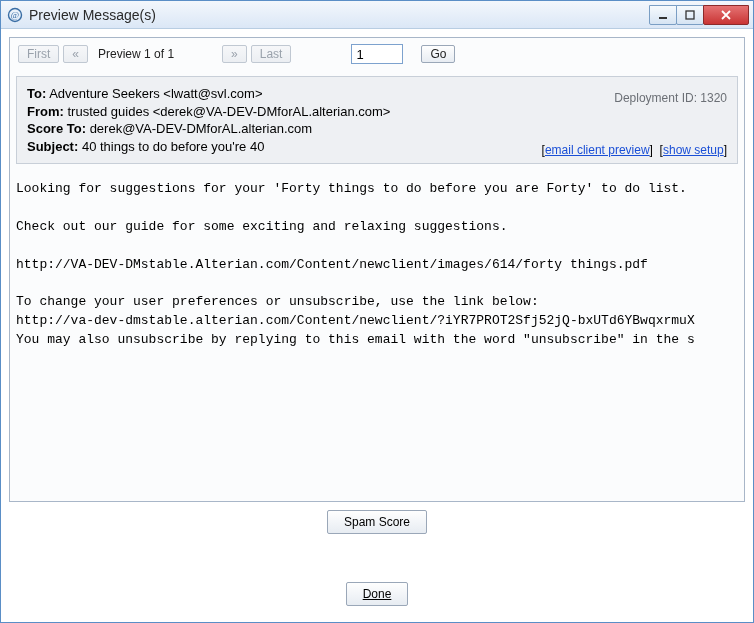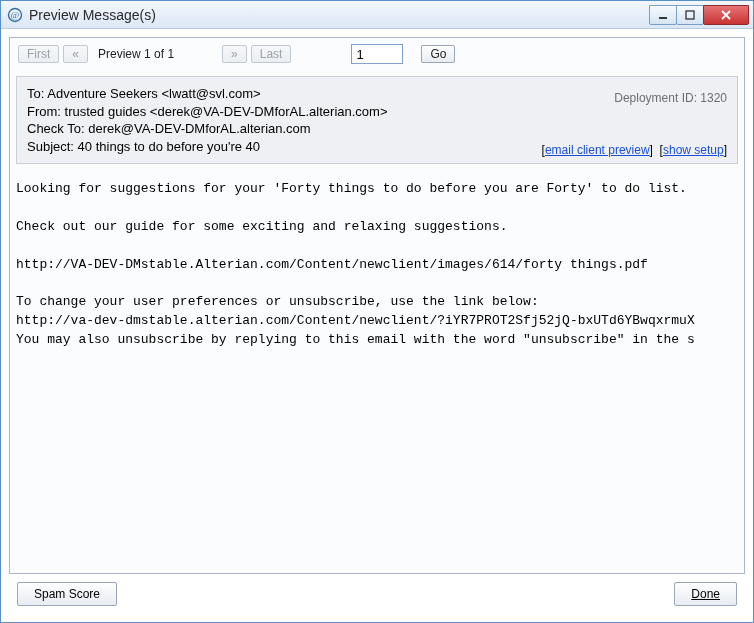--- a/index.html
+++ b/index.html
@@ -103,21 +103,21 @@
   .spacer-md{width:52px;}
   .header-block {
     margin:6px 6px 0 6px;
     border:1px solid #c8cfd8;
     background:#eef0f3;
     padding:8px 10px;
     position:relative;
     font-size:13px;
   }
   .header-row { line-height:1.35; white-space:nowrap;}
-  .header-row b{font-weight:normal;text-align:center;}
+  .header-row b{font-weight:bold;text-align:center;}
   .deploy-id {
     position:absolute; top:6px; right:10px;
     color:#6b6f75; font-size:12px;margin-top:8px;
   }
   .preview-links {
     position:absolute; bottom:6px; right:10px;
     font-size:12px;
   }
   .preview-links a{color:#1a4fd6; text-decoration:underline; cursor:pointer;}
   .body-wrap{
@@ -139,20 +139,21 @@
     overflow-x:scroll;
     overflow-y:hidden;
     margin:0 6px;
   }
   .hscroll-inner{height:1px;width:1200px;}
   .footer-row{
     display:flex;
     align-items:center;
     padding:8px;
     gap:24px;
+    flex-direction:column;
   }
   .footer-row .action-btn{
     font:12px "Segoe UI",Tahoma,sans-serif;
     padding:3px 16px;
     border:1px solid #9aa7b8;
     background:linear-gradient(#fefefe,#e7ecf2);
     border-radius:2px;
     height:24px;
   }
   .footer-row .spacer{flex:1;}
@@ -207,21 +208,21 @@
         <span class="spacer-md"></span>
         <input class="page-input" value="1" style="">
         <span style="width:10px;"></span>
         <button class="nav-btn">Go</button>
       </div>
 
       <div class="header-block">
         <div class="deploy-id">Deployment ID: 1320</div>
         <div class="header-row"><b>To:</b> <span>Adventure Seekers &lt;lwatt@svl.com&gt;</span></div>
         <div class="header-row"><b>From:</b> <span>trusted guides &lt;derek@VA-DEV-DMforAL.alterian.com&gt;</span></div>
-        <div class="header-row"><b>Check To:</b> <span>derek@VA-DEV-DMforAL.alterian.com</span></div>
+        <div class="header-row"><b>Score To:</b> <span>derek@VA-DEV-DMforAL.alterian.com</span></div>
         <div class="header-row"><b>Subject:</b> <span>40 things to do before you're 40</span></div>
         <div class="preview-links">
           [<a>email client preview</a>]&nbsp;
           [<a>show setup</a>]
         </div>
       </div>
 
       <div class="body-wrap">
         <div class="body-content">Looking for suggestions for your 'Forty things to do before you are Forty' to do list.
 

